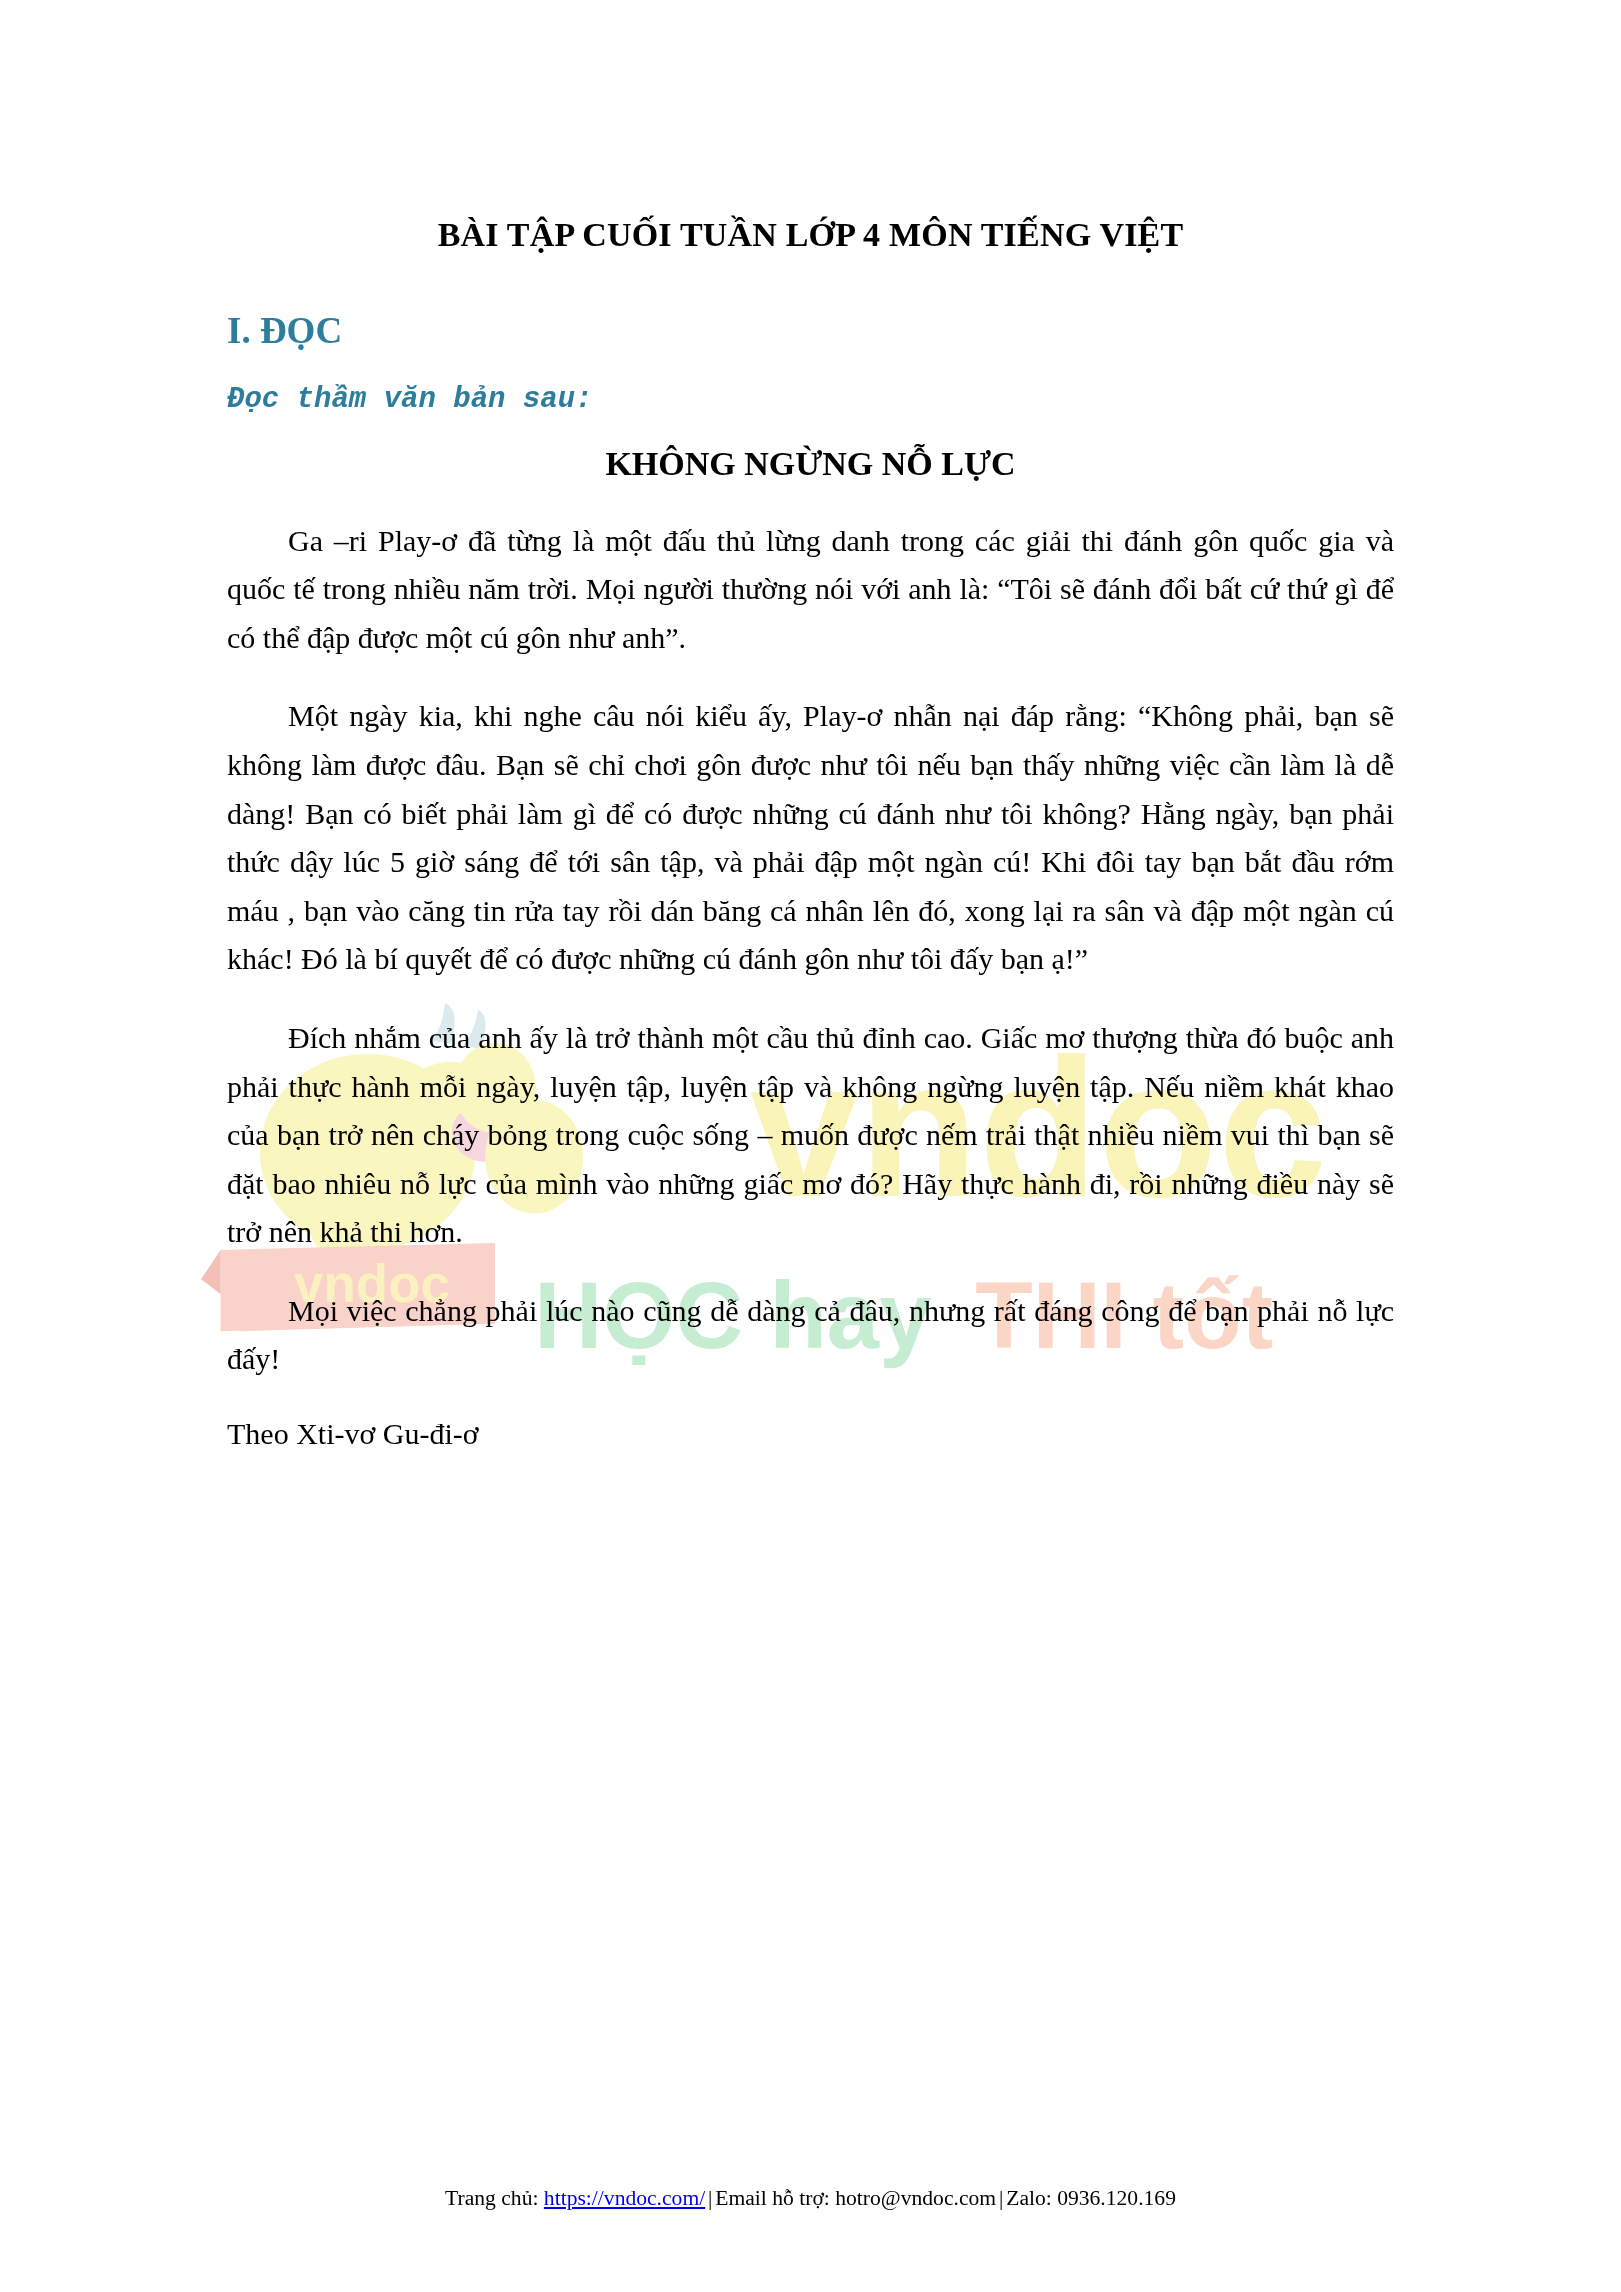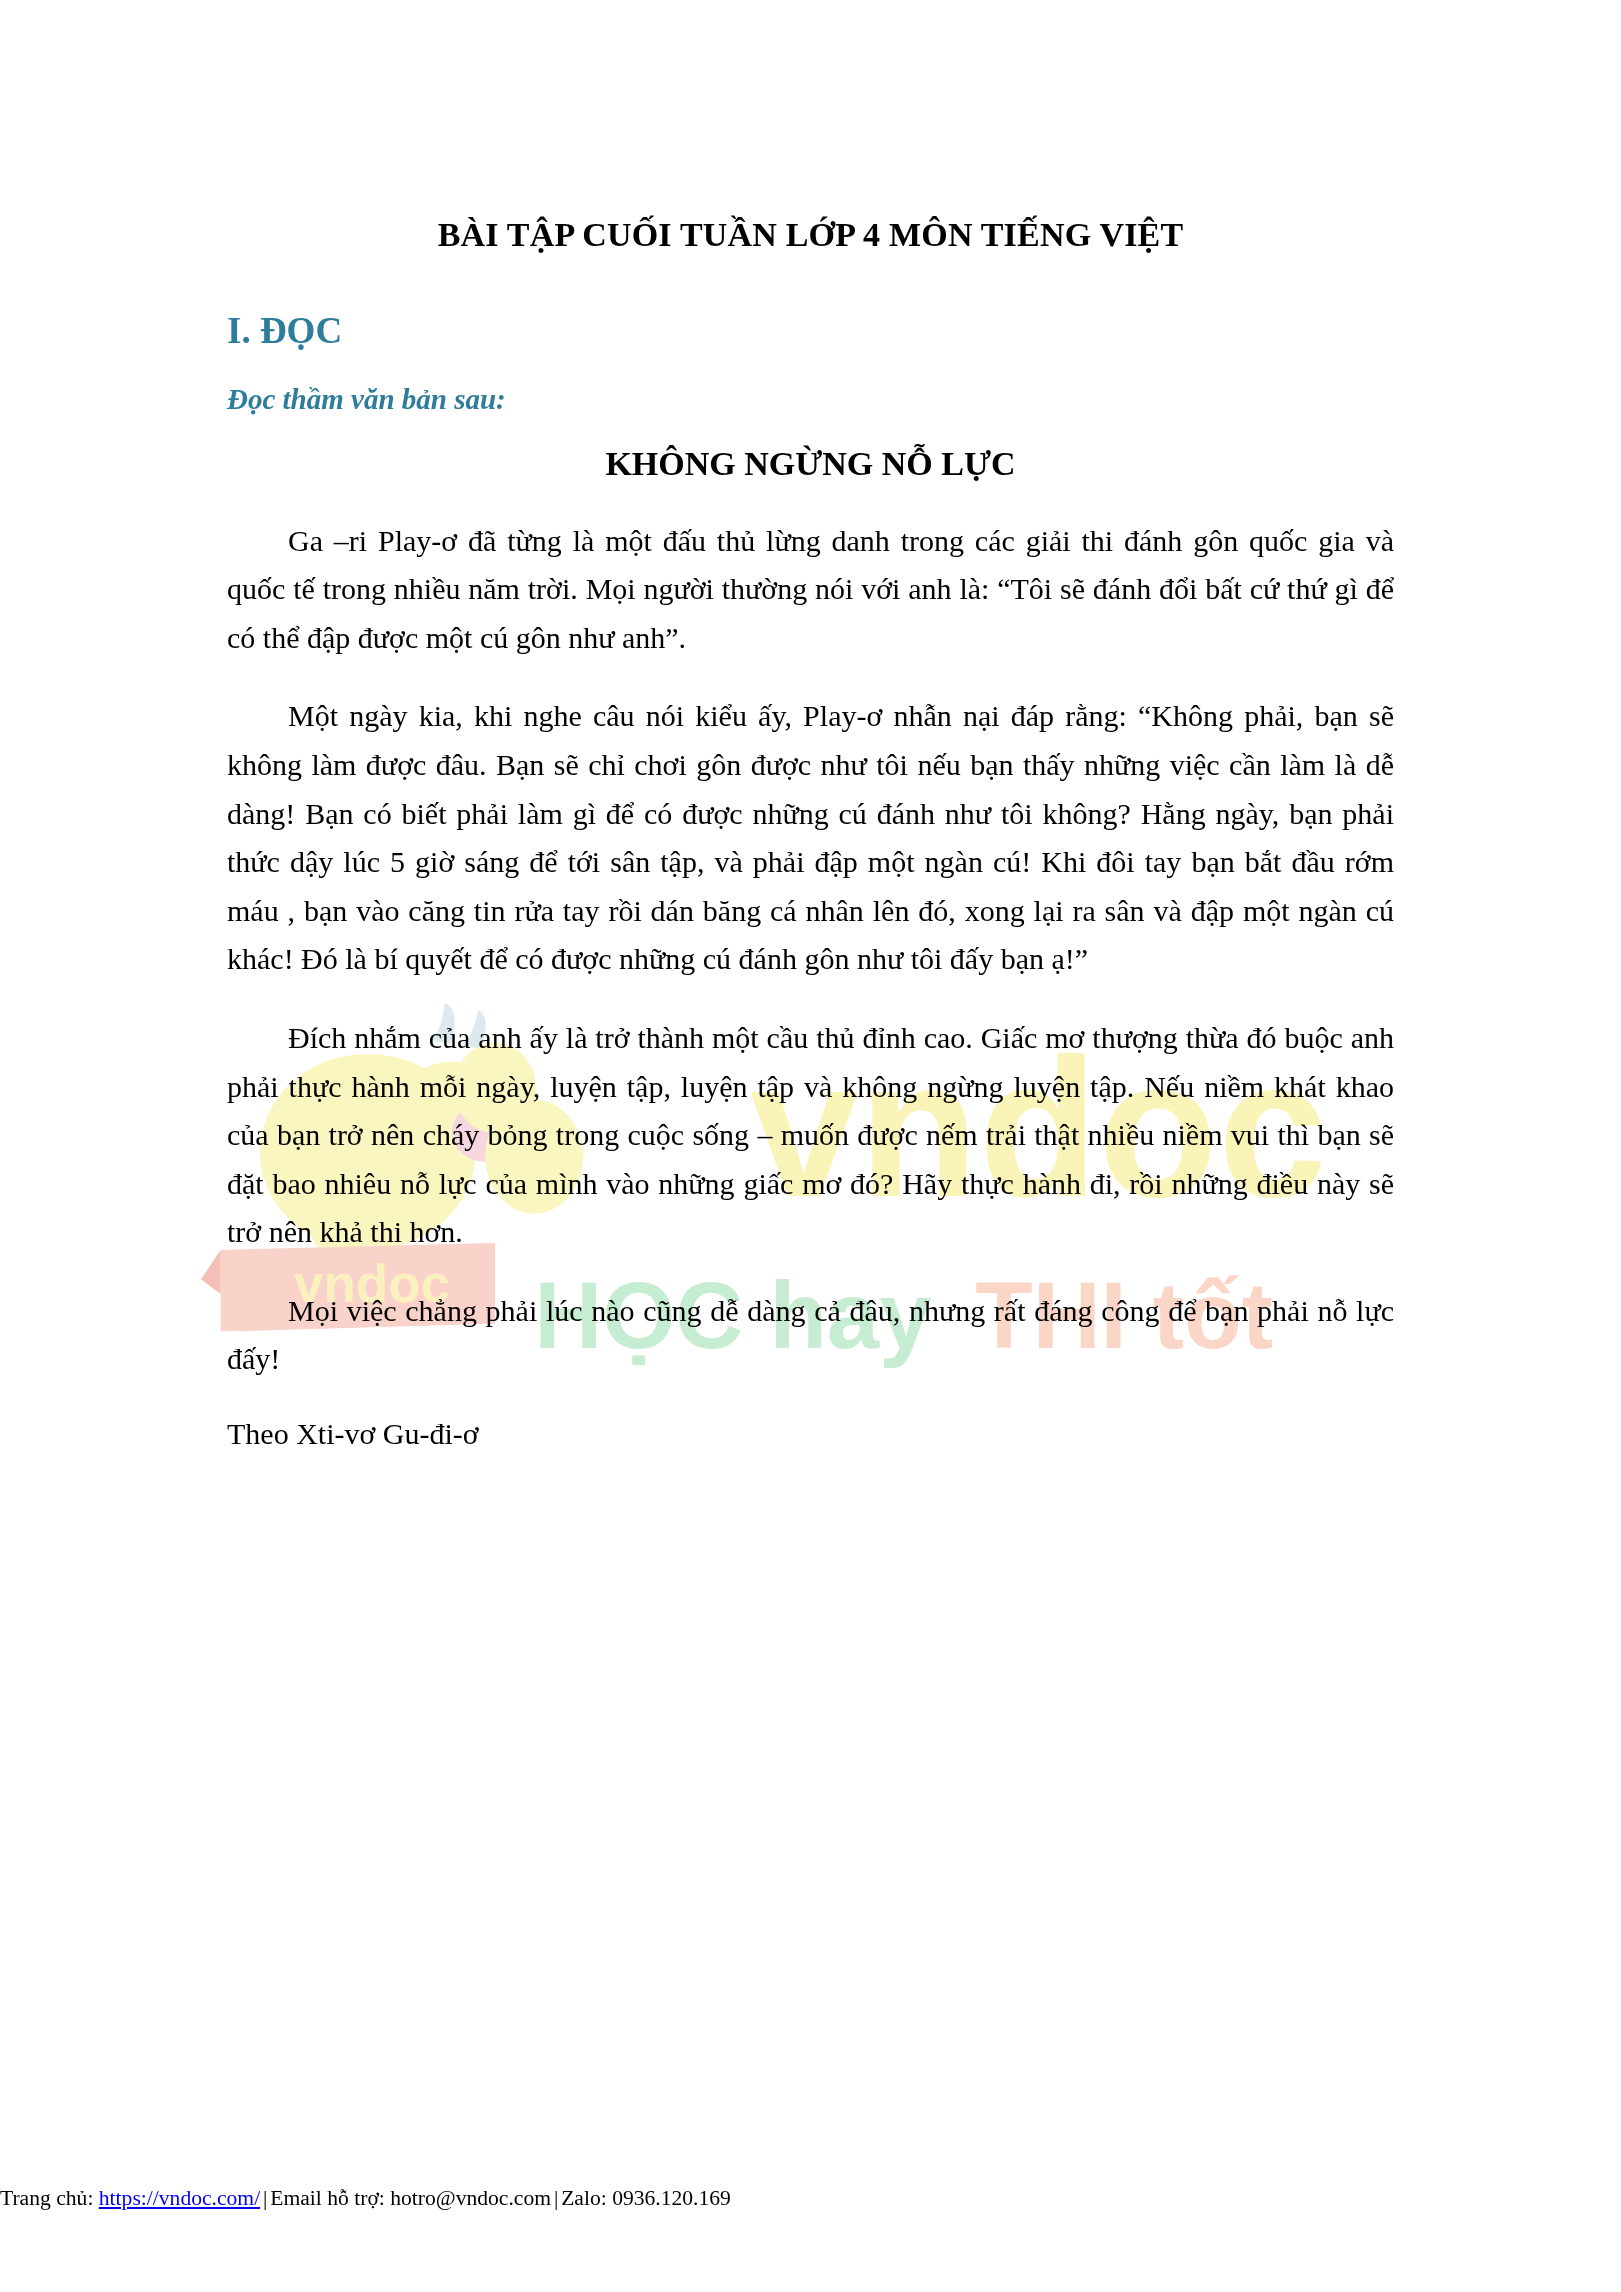--- a/index.html
+++ b/index.html
@@ -59,21 +59,21 @@
     margin-top: 55px;
     font-family: "Liberation Serif", "DejaVu Serif", serif;
   }
 
   .section-instruction {
     color: #2E7D9C;
     font-weight: bold;
     font-style: italic;
     font-size: 29px;
     margin-top: 22px;
-    font-family: Liberation Serif, serif;
+    font-family: Liberation Mono, monospace;
   }
 
   .passage-title {
     text-align: center;
     font-weight: bold;
     font-size: 34px;
     color: #000;
     margin-top: 27.4px;
   }
 
@@ -95,21 +95,21 @@
     color: #000;
     padding-right: 13.7px;
   }
 
   
   .footer {
     position: absolute;
     left: 0;
     right: 0;
     bottom: 82px;
-    text-align: left;
+    text-align: center;
     font-size: 21.6px;
     color: #000;
     z-index: 3;
   }
   .footer a {
     color: #0000EE;
     text-decoration: underline;
   }
   .footer .sep { padding: 0 2.9px; }
 </style>

